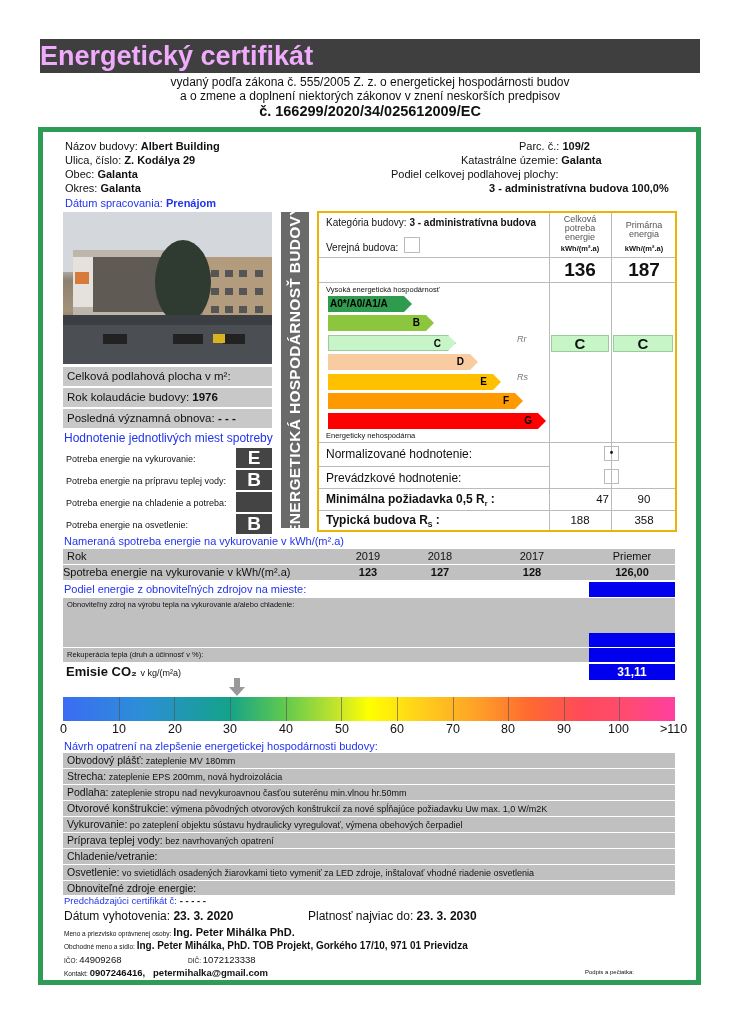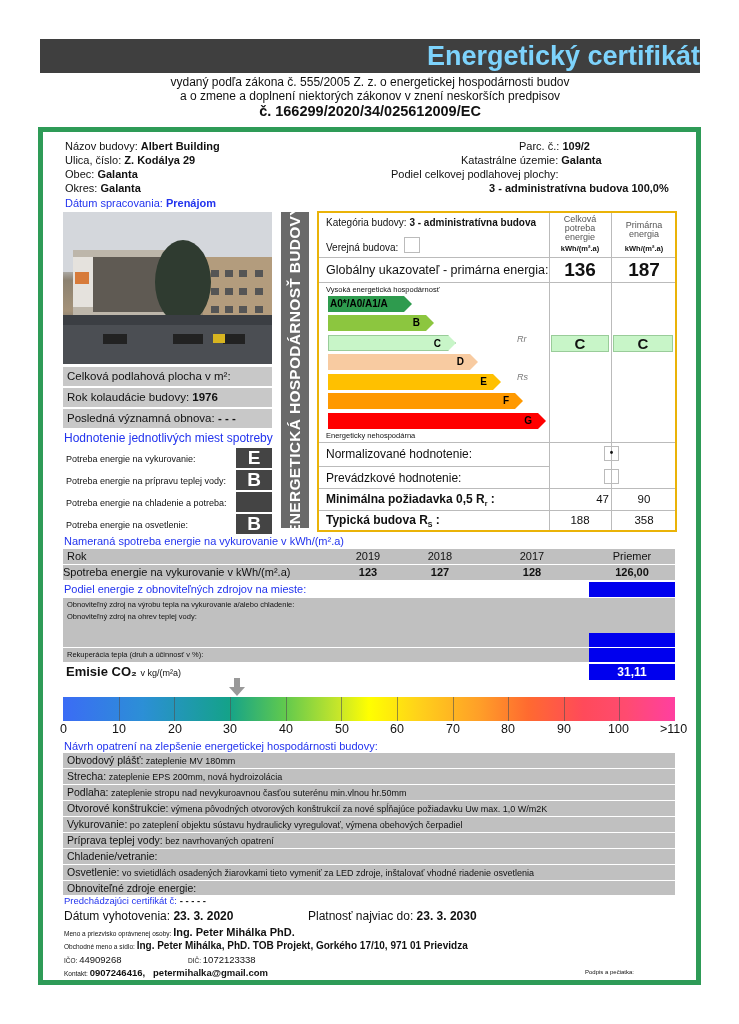--- a/index.html
+++ b/index.html
@@ -1,18 +1,18 @@
 <!DOCTYPE html>
 <html><head>
 <meta charset="utf-8">
 <style>
   * { box-sizing: border-box; margin: 0; padding: 0; }
   body { width: 739px; height: 1024px; background: #fff; font-family: "Liberation Sans", sans-serif; color: #111; position: relative; overflow: hidden; }
   .abs { position: absolute; }
-  .title-bar { left: 40px; top: 39px; width: 660px; height: 34px; background: #3f3f3f; color: #7dd3fc; font-size: 27px; font-weight: bold; text-align: right; line-height: 34px; }
+  .title-bar { left: 40px; top: 39px; width: 660px; height: 34px; background: #3f3f3f; color: #f0abfc; font-size: 27px; font-weight: bold; text-align: left; line-height: 34px; }
   .sub { left: 40px; width: 660px; text-align: center; font-size: 12px; }
   .certno { left: 40px; top: 103px; width: 660px; text-align: center; font-size: 14.5px; font-weight: bold; }
   .frame { left: 38px; top: 127px; width: 663px; height: 858px; border: 5px solid #2e9b57; }
   .lbl { font-size: 11px; white-space: nowrap; }
   .lbl b { font-weight: bold; }
   .blue { color: #2233ee; }
   .photo { left: 63px; top: 212px; width: 209px; height: 152px; background: linear-gradient(180deg,#cfd3d8 0%,#c3c7cc 35%,#8c8170 45%,#a49279 65%,#5d5d5d 80%,#4a4d52 100%); overflow: hidden; }
   .vert { left: 281px; top: 212px; width: 28px; height: 316px; background: #6a6a6a; color: #fff; }
   .vert span { position: absolute; left: 50%; top: 50%; transform: translate(-50%,-50%) rotate(-90deg); white-space: nowrap; font-size: 15.5px; font-weight: bold; letter-spacing: 0.3px; }
   .greybox { left: 63px; width: 209px; height: 19px; background: #c8c8c8; font-size: 11.5px; line-height: 19px; padding-left: 4px; }
@@ -118,21 +118,20 @@
 
   <div style="position:absolute;left:7px;top:4px;font-size:10px;white-space:nowrap"><span>Kategória budovy:</span> <b>3 - administratívna budova</b></div>
   <div style="position:absolute;left:7px;top:29px;font-size:10px">Verejná budova:</div>
   <div style="position:absolute;left:85px;top:24px;width:16px;height:16px;border:1px solid #bbb"></div>
 
   <div style="position:absolute;left:232px;top:2px;width:58px;text-align:center;font-size:9px;color:#555;line-height:9px">Celková potreba energie</div>
   <div style="position:absolute;left:232px;top:31px;width:58px;text-align:center;font-size:7.5px;font-weight:bold">kWh/(m².a)</div>
   <div style="position:absolute;left:294px;top:8px;width:62px;text-align:center;font-size:9px;color:#555;line-height:9px">Primárna energia</div>
   <div style="position:absolute;left:294px;top:31px;width:62px;text-align:center;font-size:7.5px;font-weight:bold">kWh/(m².a)</div>
 
-  <div style="position:absolute;left:7px;top:50px;font-size:12.5px">Globálny ukazovateľ - primárna energia:</div>
   <div style="position:absolute;left:232px;top:46px;width:58px;text-align:center;font-size:19px;font-weight:bold">136</div>
   <div style="position:absolute;left:294px;top:46px;width:62px;text-align:center;font-size:19px;font-weight:bold">187</div>
 
   <div style="position:absolute;left:7px;top:72px;font-size:7.5px">Vysoká energetická hospodárnosť</div>
   <div class="bar" style="top:83px;width:84px;background:#2e9b4e;color:#000;text-align:left;padding-left:2px">A0*/A0/A1/A</div>
   <div class="bar" style="top:102px;width:106px;background:#8cc63f;color:#000">B</div>
   <div class="bar" style="top:122px;width:128px;background:#c8f5c8;color:#000;border:1px solid #9c9">C</div>
   <div class="bar" style="top:141px;width:150px;background:#f8cba1;color:#000">D</div>
   <div class="bar" style="top:161px;width:173px;background:#ffc000;color:#000">E</div>
   <div class="bar" style="top:180px;width:195px;background:#ff9900;color:#000">F</div>
@@ -172,21 +171,20 @@
   <b class="cell" style="left:342px;width:70px">127</b>
   <b class="cell" style="left:414px;width:110px">128</b>
   <b class="cell" style="left:526px;width:86px">126,00</b>
 </div>
 
 <div class="abs blue" style="left:64px;top:583px;font-size:11px">Podiel energie z obnoviteľných zdrojov na mieste:</div>
 <div class="blue-box" style="top:582px;height:15px"></div>
 <div class="grey-row" style="top:598px;height:49px"></div>
 <div class="abs" style="left:67px;top:599px;font-size:7.5px;line-height:12px">
   <div>Obnoviteľný zdroj na výrobu tepla na vykurovanie a/alebo chladenie:</div>
-  <div>Obnoviteľný zdroj na ohrev teplej vody:</div>
 </div>
 <div class="blue-box" style="top:633px;height:14px"></div>
 <div class="grey-row" style="top:648px;height:14px"></div>
 <div class="abs" style="left:67px;top:650px;font-size:7.5px">Rekuperácia tepla (druh a účinnosť v %):</div>
 <div class="blue-box" style="top:648px;height:14px"></div>
 
 <div class="abs" style="left:66px;top:664px;font-size:13px;font-weight:bold"><span>Emisie CO₂</span> <span style="font-size:9px;font-weight:normal">v kg/(m²a)</span></div>
 <div class="blue-box" style="top:664px;height:16px;font-size:12px;line-height:16px">31,11</div>
 
 <svg class="abs" style="left:229px;top:678px" width="16" height="20">

